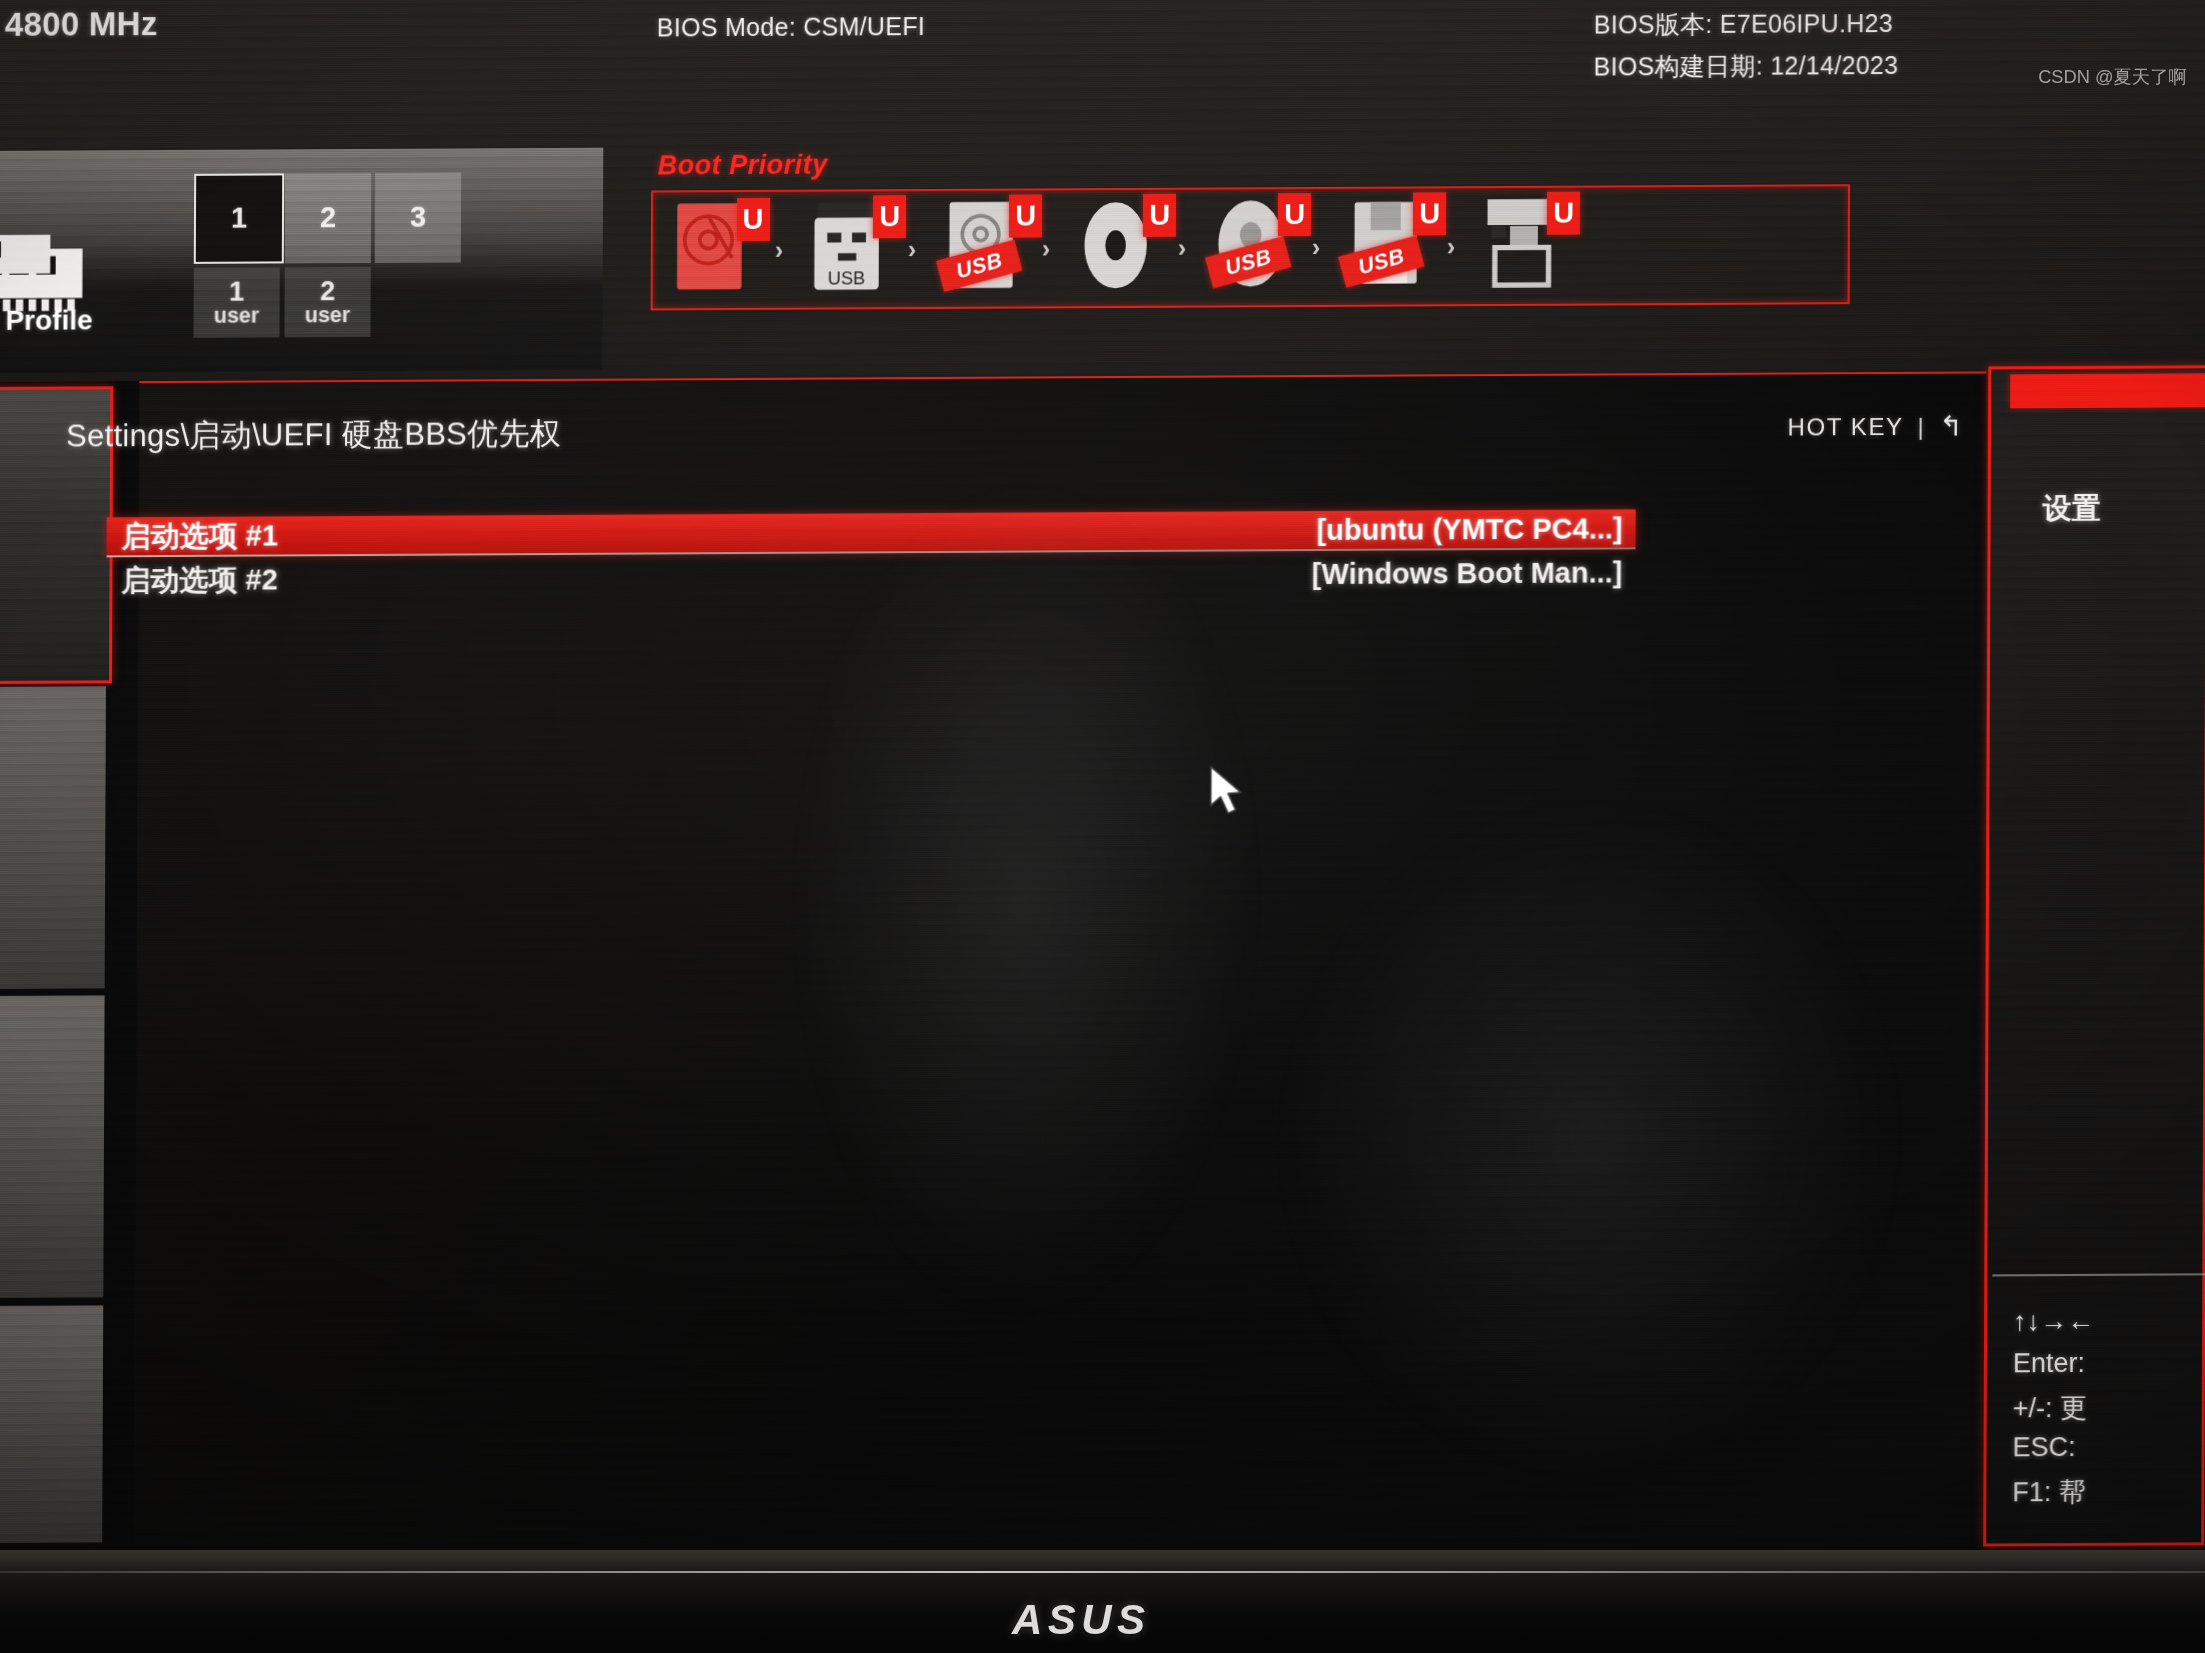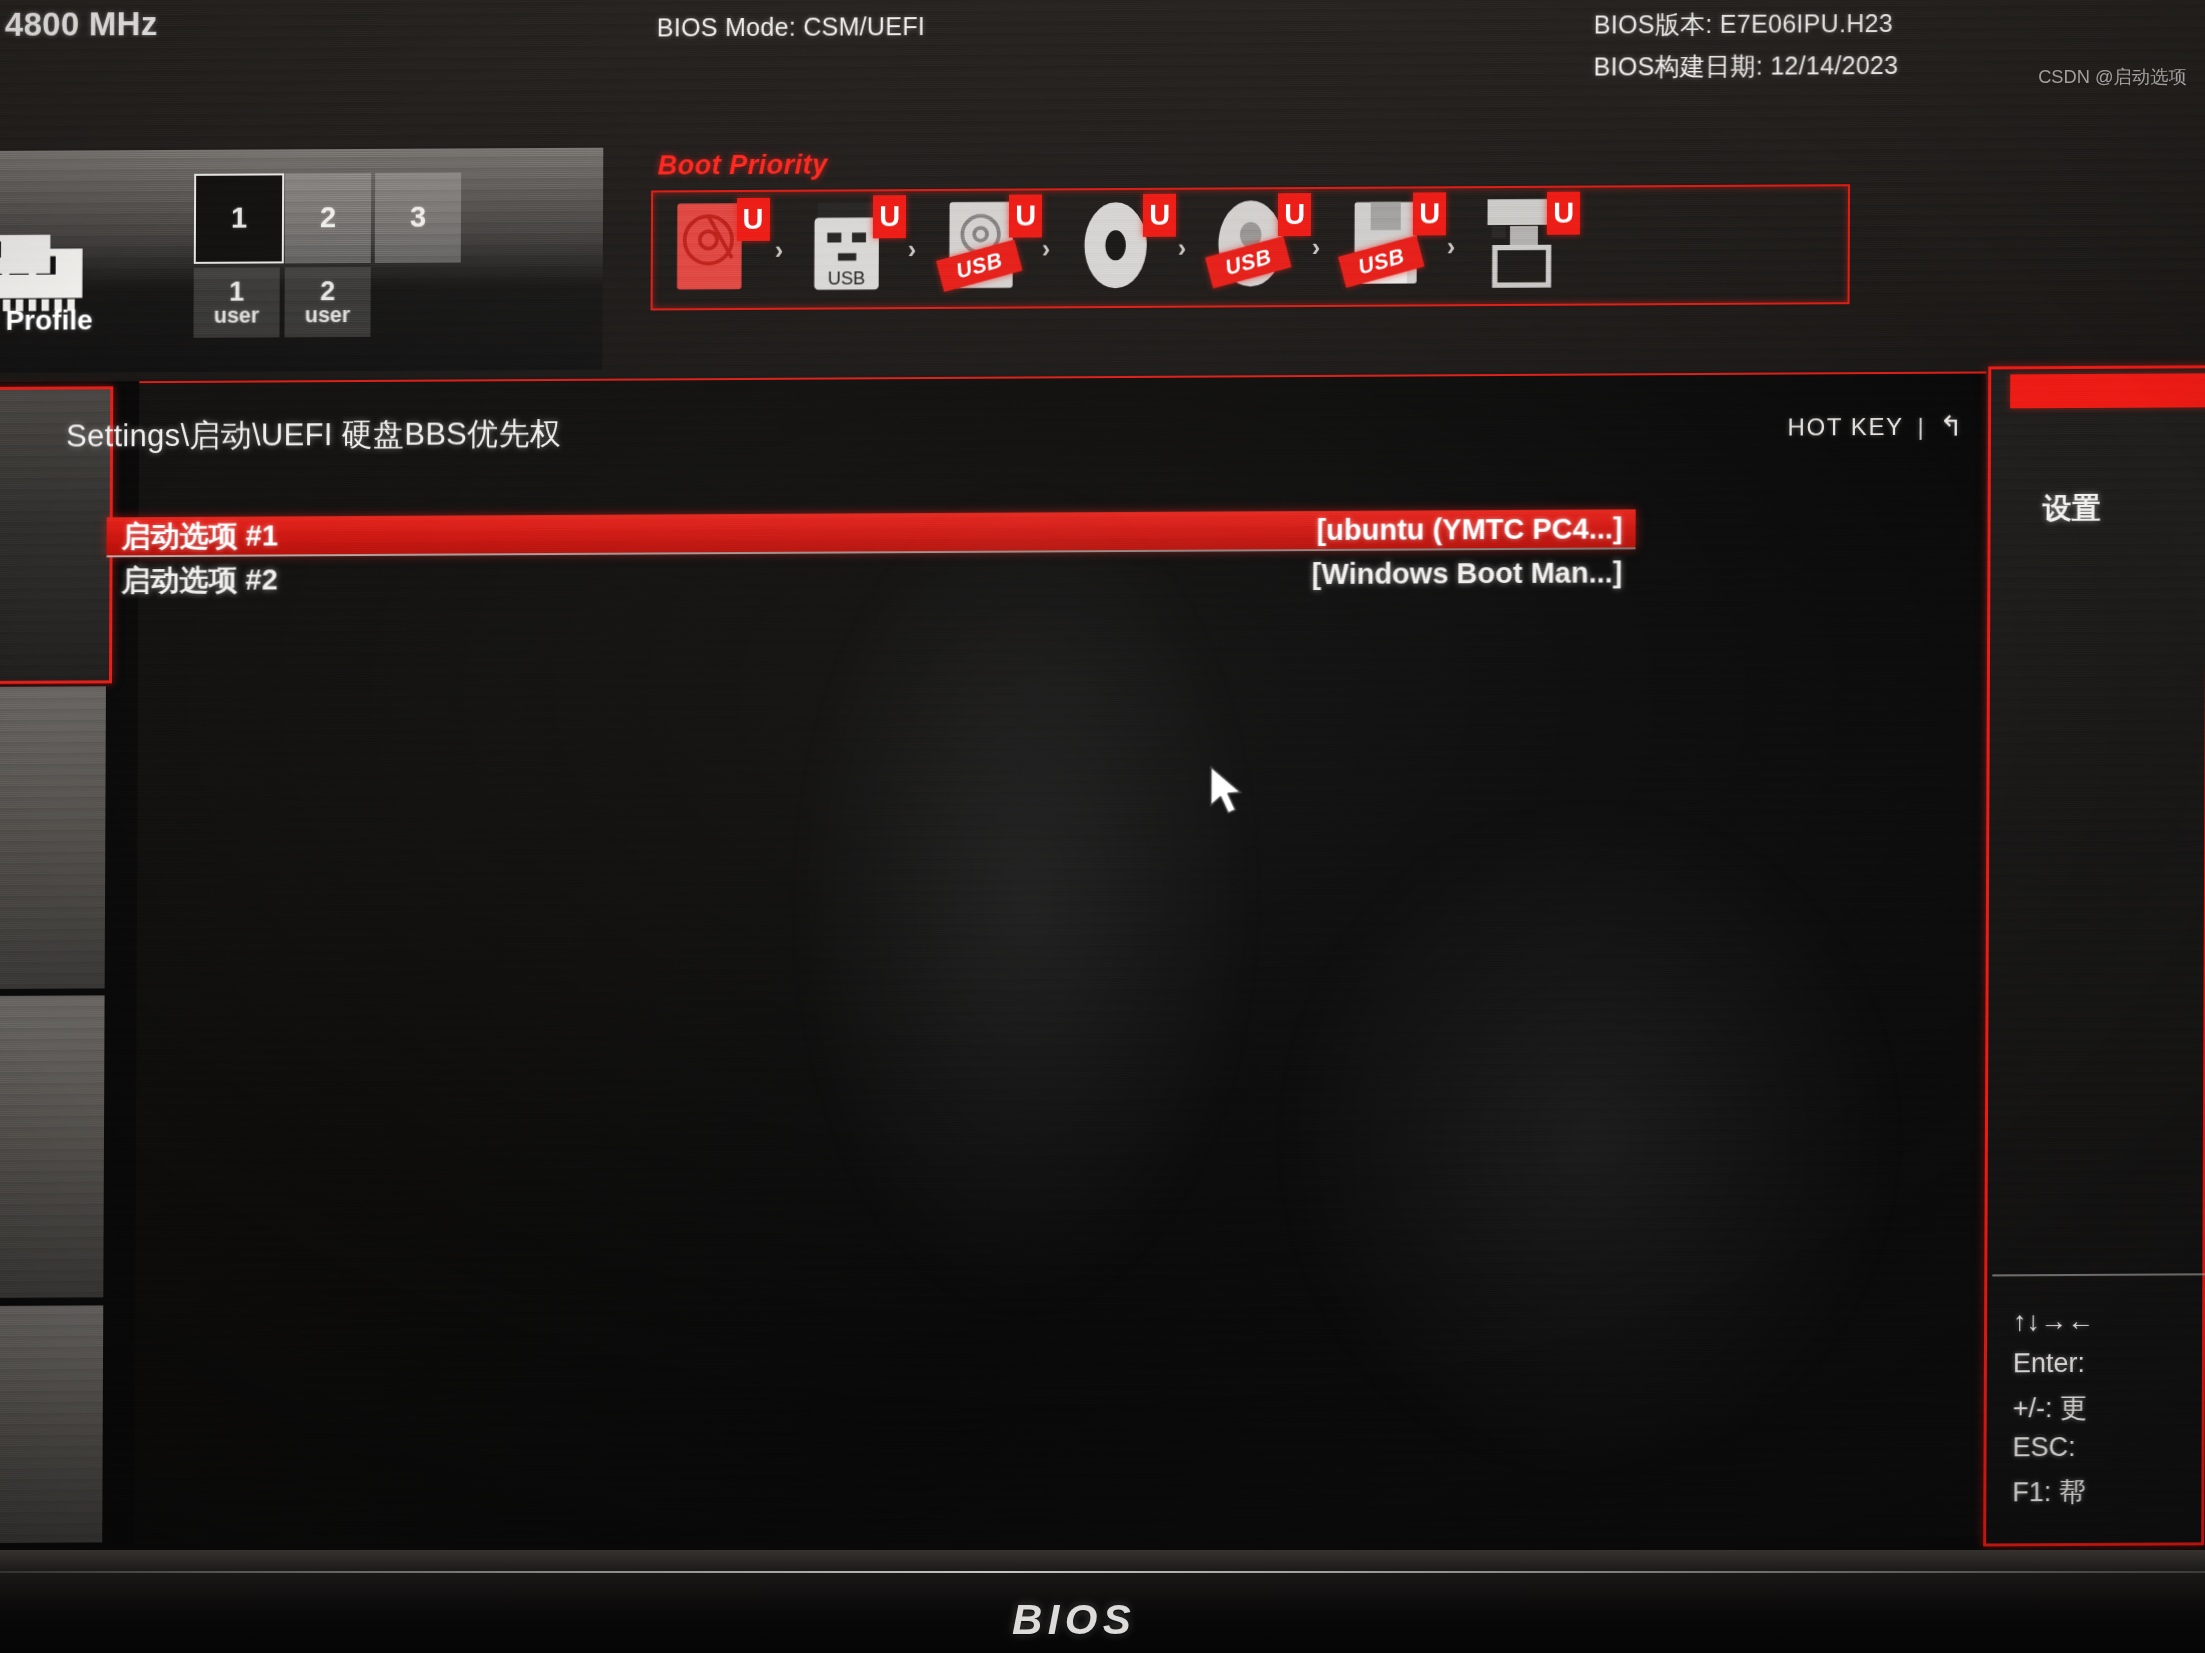--- a/index.html
+++ b/index.html
@@ -299,18 +299,18 @@
 
     <div class="glarepatch" style="left:808px;top:485px;width:485px;height:861px;"></div>
     <div class="glarepatch" style="left:1292px;top:808px;width:646px;height:700px;"></div>
     <div class="scan"></div>
   </div>
 
   <div class="vignette"></div>
 
   <div id="bezel">
     <div class="hl"></div>
-    <div id="asus">BIOS</div>
+    <div id="asus">ASUS</div>
   </div>
-  <div id="wm">CSDN @启动选项</div>
+  <div id="wm">CSDN @夏天了啊</div>
 
 </div>
 
 
 </body></html>

